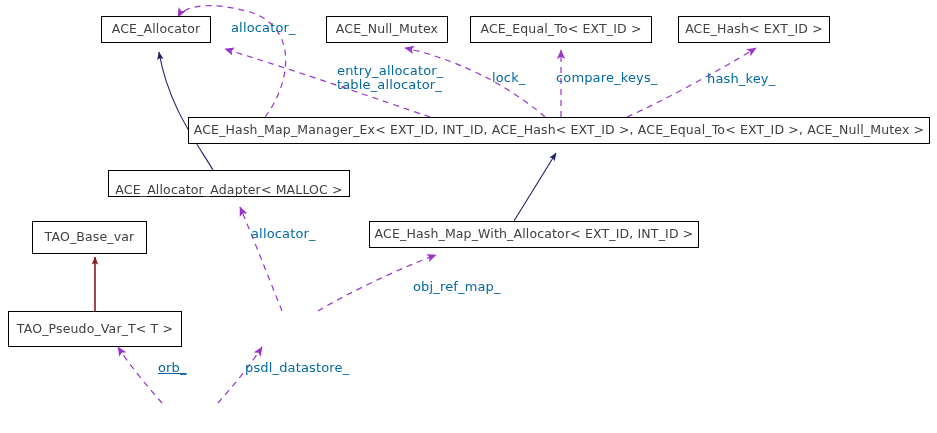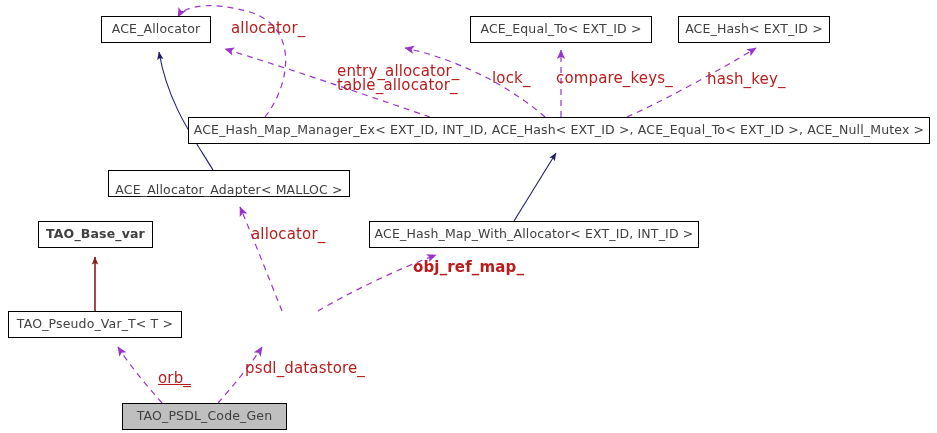--- a/index.html
+++ b/index.html
@@ -34,22 +34,22 @@
     align-items: center;
     justify-content: center;
     white-space: nowrap;
     letter-spacing: 0.15px;
   }
   .uml-node.highlighted {
     background: #bfbfbf;
   }
   .edge-label {
     position: absolute;
-    font-size: 15px;
-    color: #b91c1c;
+    font-size: 13px;
+    color: #0369a1;
     white-space: nowrap;
     line-height: 14px;
     letter-spacing: 0.15px;
   }
 </style>
 </head>
 <body>
 
 <div id="diagram-root">
 
@@ -112,68 +112,68 @@
 
     <g>
       <path d="M 218,403 C 232,387 250,366 262,347" fill="none" stroke="#9a34c8" stroke-width="1.2" stroke-dasharray="6,5" marker-end="url(#arrow-purple)"></path>
     </g>
   </svg>
 
   <div class="uml-node" style="left:101px; top:16px; width:110px; height:27px;">
     <span>ACE_Allocator</span>
   </div>
 
+  <div class="uml-node" style="left:326px; top:16px; width:122px; height:27px;">
+    <span>ACE_Null_Mutex</span>
+  </div>
 
   <div class="uml-node" style="left:470px; top:16px; width:182px; height:27px;">
     <span>ACE_Equal_To&lt; EXT_ID &gt;</span>
   </div>
 
   <div class="uml-node" style="left:678px; top:16px; width:152px; height:27px;">
     <span>ACE_Hash&lt; EXT_ID &gt;</span>
   </div>
 
   <div class="uml-node" style="left:188px; top:117px; width:742px; height:27px;">
     <span>ACE_Hash_Map_Manager_Ex&lt; EXT_ID, INT_ID, ACE_Hash&lt; EXT_ID &gt;, ACE_Equal_To&lt; EXT_ID &gt;, ACE_Null_Mutex &gt;</span>
   </div>
 
   <div class="uml-node" style="left:108px; top:170px; width:242px; height:27px;align-items:flex-end;">
     <span>ACE_Allocator_Adapter&lt; MALLOC &gt;</span>
   </div>
 
-  <div class="uml-node" style="left:38px; top:221px; width:115px; height:27px;font-weight:bold;">
+  <div class="uml-node" style="left:32px; top:221px; width:115px; height:33px;">
     <span>TAO_Base_var</span>
   </div>
 
   <div class="uml-node" style="left:345px; top:221px; width:330px; height:27px;margin-left:24px;">
     <span>ACE_Hash_Map_With_Allocator&lt; EXT_ID, INT_ID &gt;</span>
   </div>
 
-  <div class="uml-node" style="left:8px; top:311px; width:174px; height:27px;">
+  <div class="uml-node" style="left:8px; top:311px; width:174px; height:36px;">
     <span>TAO_Pseudo_Var_T&lt; T &gt;</span>
   </div>
 
 
-  <div class="uml-node highlighted" style="left:122px; top:403px; width:165px; height:27px;">
-    <span>TAO_PSDL_Code_Gen</span>
-  </div>
 
   <div class="edge-label" style="left:231px; top:21px;">allocator_</div>
 
   <div class="edge-label" style="left:337px; top:64px;">
     <div>entry_allocator_</div>
     <div>table_allocator_</div>
   </div>
 
   <div class="edge-label" style="left:492px; top:71px;">lock_</div>
 
   <div class="edge-label" style="left:556px; top:71px;">compare_keys_</div>
 
   <div class="edge-label" style="left:707px; top:72px;">hash_key_</div>
 
   <div class="edge-label" style="left:251px; top:227px;">allocator_</div>
 
-  <div class="edge-label" style="left:413px; top:260px;font-weight:bold;">obj_ref_map_</div>
+  <div class="edge-label" style="left:413px; top:280px;">obj_ref_map_</div>
 
-  <div class="edge-label" style="left:158px; top:371px;text-decoration:underline;">orb_</div>
+  <div class="edge-label" style="left:158px; top:361px;text-decoration:underline;">orb_</div>
 
   <div class="edge-label" style="left:245px; top:361px;">psdl_datastore_</div>
 
 </div>
 
 </body></html>

